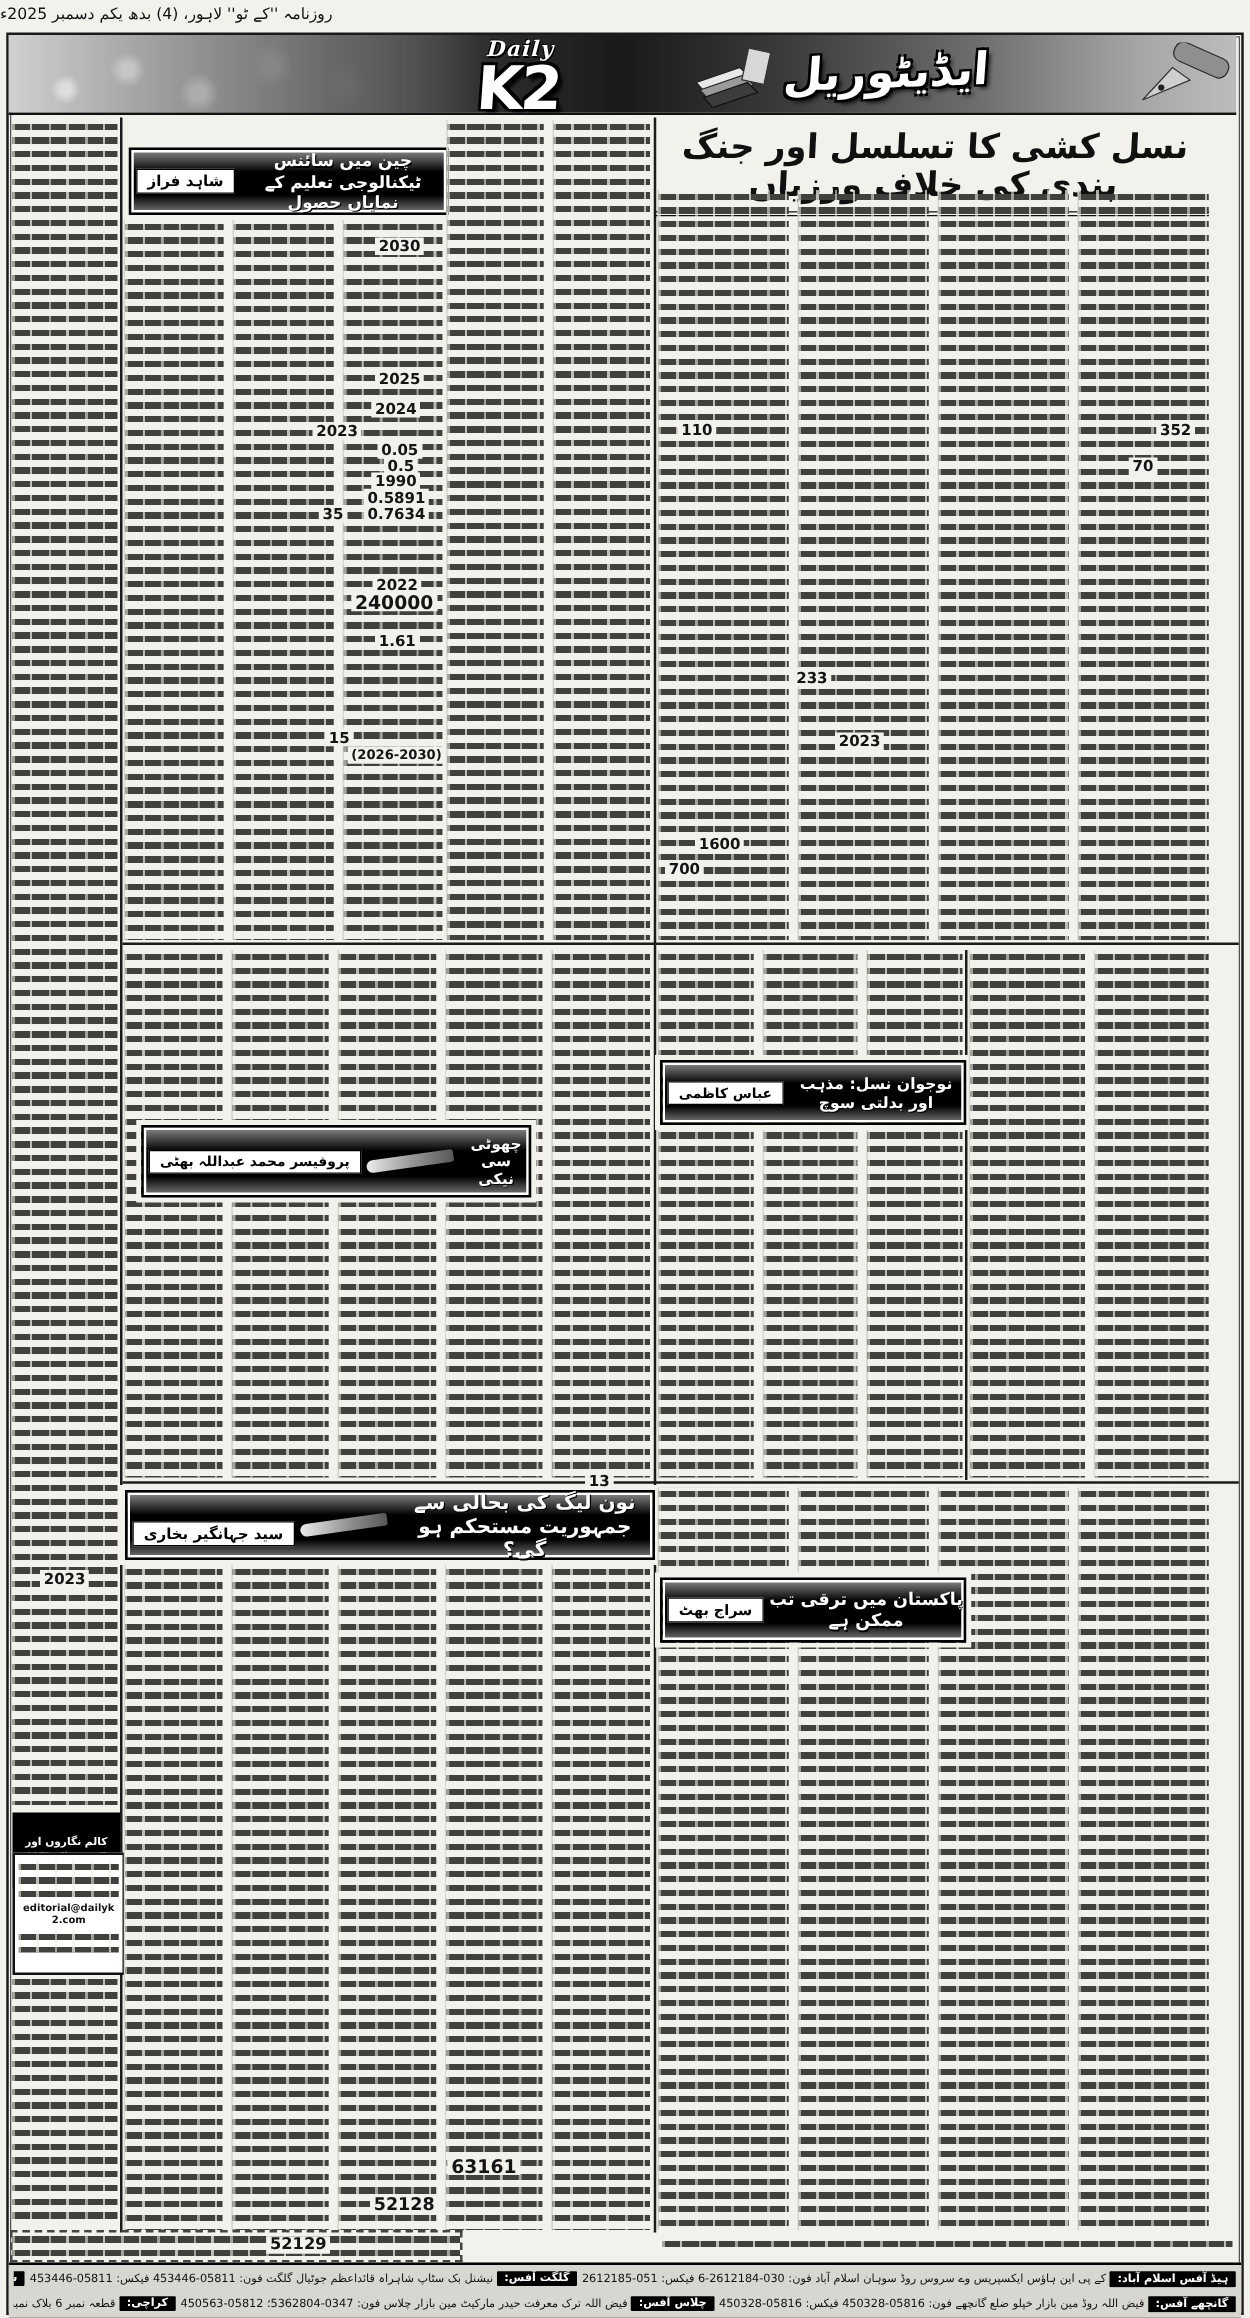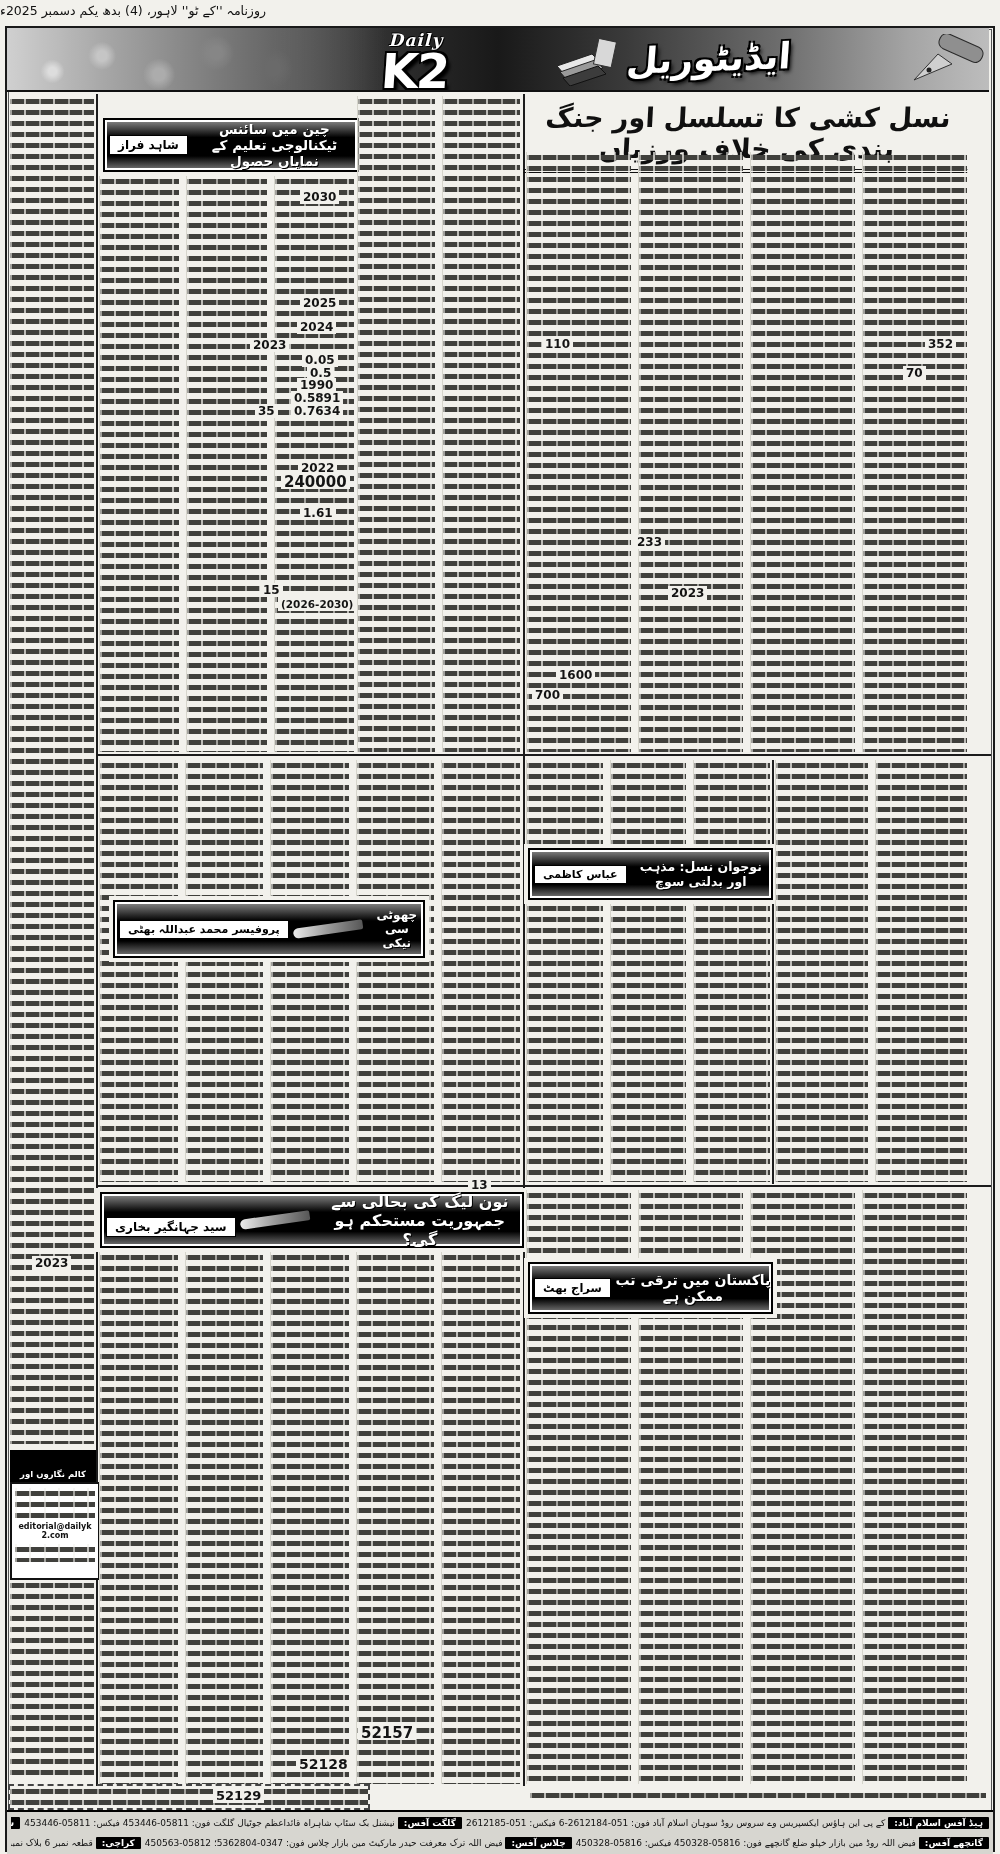--- a/index.html
+++ b/index.html
@@ -179,21 +179,21 @@
     <span class="ttl" style="font-size:16px;">نون لیگ کی بحالی سے جمہوریت مستحکم ہو گی؟</span>
   </div>
   <span class="n" style="left:468px;top:1178px;">13</span>
   <div class="cols abs" style="left:100px;top:1252px;width:420px;height:532px;">
     <i class="tx"></i>
       <i class="tx"></i>
       <i class="tx"></i>
       <i class="tx"></i>
       <i class="tx"></i>
   </div>
-  <span class="n" style="left:358px;top:1726px;font-size:15px;">52157</span>
+  <span class="n" style="left:358px;top:1726px;font-size:15px;">63161</span>
   <span class="n" style="left:296px;top:1757px;font-size:14px;">52128</span>
 
   <div class="cols abs" style="left:527px;top:1190px;width:440px;height:594px;">
     <i class="tx"></i>
       <i class="tx"></i>
       <i class="tx"></i>
       <i class="tx"></i>
   </div>
   <div class="banner abs" style="left:528px;top:1262px;width:241px;height:48px;">
     <span class="who" style="font-size:11.5px;">سراج بھٹ</span>
@@ -203,21 +203,21 @@
   <div class="dashedbox abs" style="left:8px;top:1784px;width:358px;height:22px;">
     <i class="tx" style="display:block;width:100%;height:100%;"></i>
   </div>
   <span class="n" style="left:213px;top:1789px;font-size:13px;">52129</span>
   <div class="tx abs" style="left:530px;top:1790px;width:456px;height:14px;"></div>
 
   <div id="bar" class="abs" style="left:7px;top:1810px;width:978px;height:40px;">
     <div class="barrow">
       <span class="seg">
           <b>ہیڈ آفس اسلام آباد:</b>
-          <span>کے پی این ہاؤس ایکسپریس وے سروس روڈ سوہان اسلام آباد فون: 051-2612184-6 فیکس: 051-2612185</span>
+          <span>کے پی این ہاؤس ایکسپریس وے سروس روڈ سوہان اسلام آباد فون: 030-2612184-6 فیکس: 051-2612185</span>
         </span>
       <span class="seg">
           <b>گلگت آفس:</b>
           <span>نیشنل بک سٹاپ شاہراہ قائداعظم جوٹیال گلگت فون: 05811-453446 فیکس: 05811-453446</span>
         </span>
       <span class="seg">
           <b>سکردو آفس:</b>
         </span>
 
     </div>

